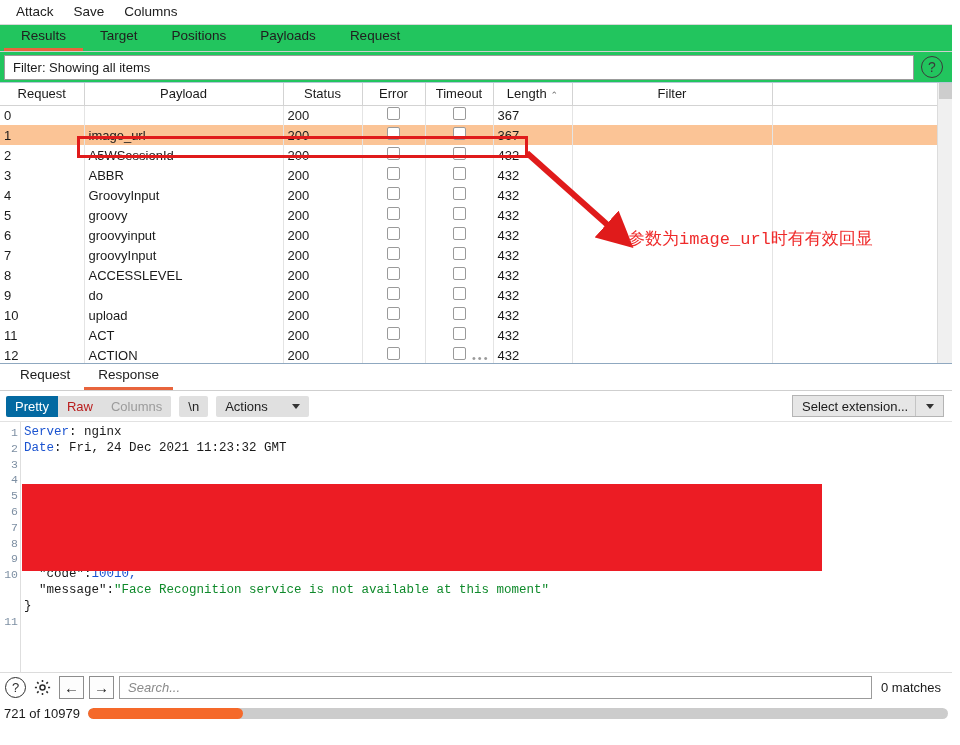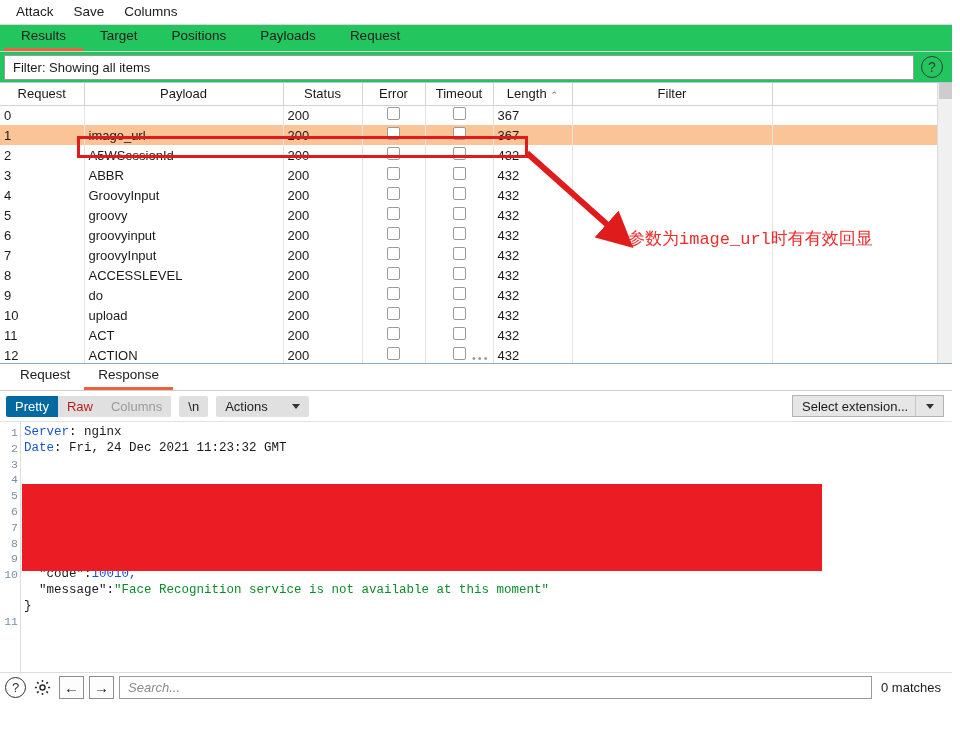--- a/index.html
+++ b/index.html
@@ -602,14 +602,20 @@
         <circle cx="12" cy="12" r="3.2"></circle>
         <path d="M12 2.4v2.6M12 19v2.6M2.4 12h2.6M19 12h2.6M5.2 5.2l1.9 1.9M16.9 16.9l1.9 1.9M18.8 5.2l-1.9 1.9M7.1 16.9l-1.9 1.9"></path>
       </svg>
     </div>
     <div class="sqbtn">←</div>
     <div class="sqbtn">→</div>
     <div class="searchbox">Search...</div>
     <div class="matches">0 matches</div>
   </div>
 
+  <div class="statusbar">
+    <div class="statustext">721 of 10979</div>
+    <div class="progtrack">
+      <div class="progfill" id="progfill" style="width: 18%;"></div>
+    </div>
+  </div>
 
 </div>
 
 </body></html>

